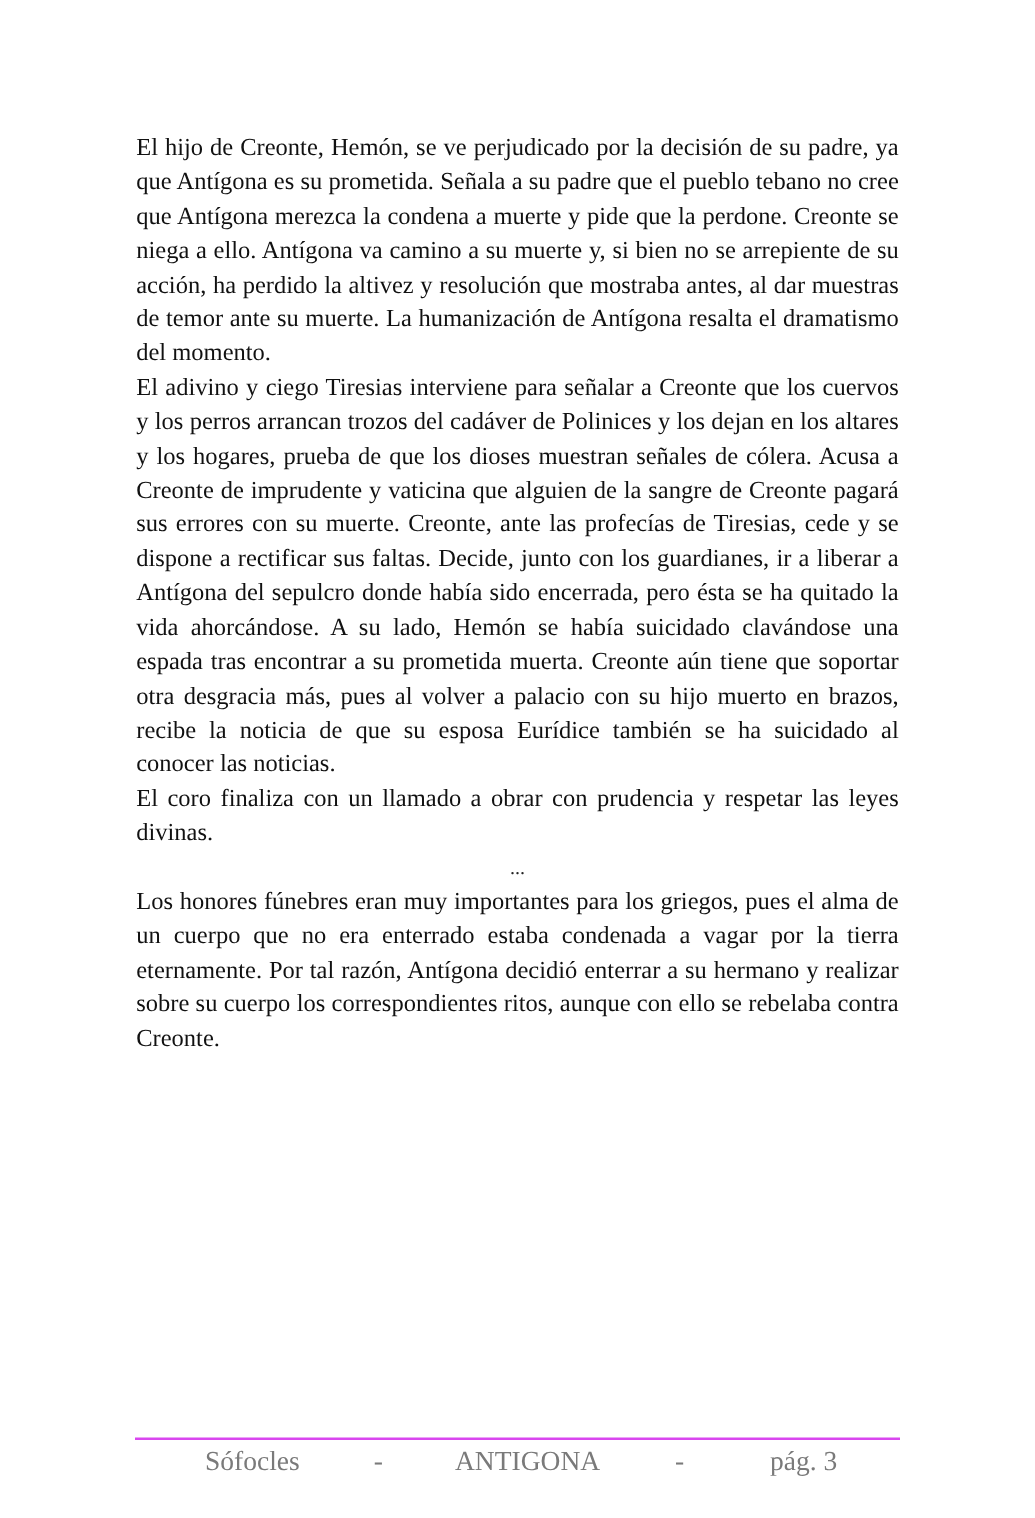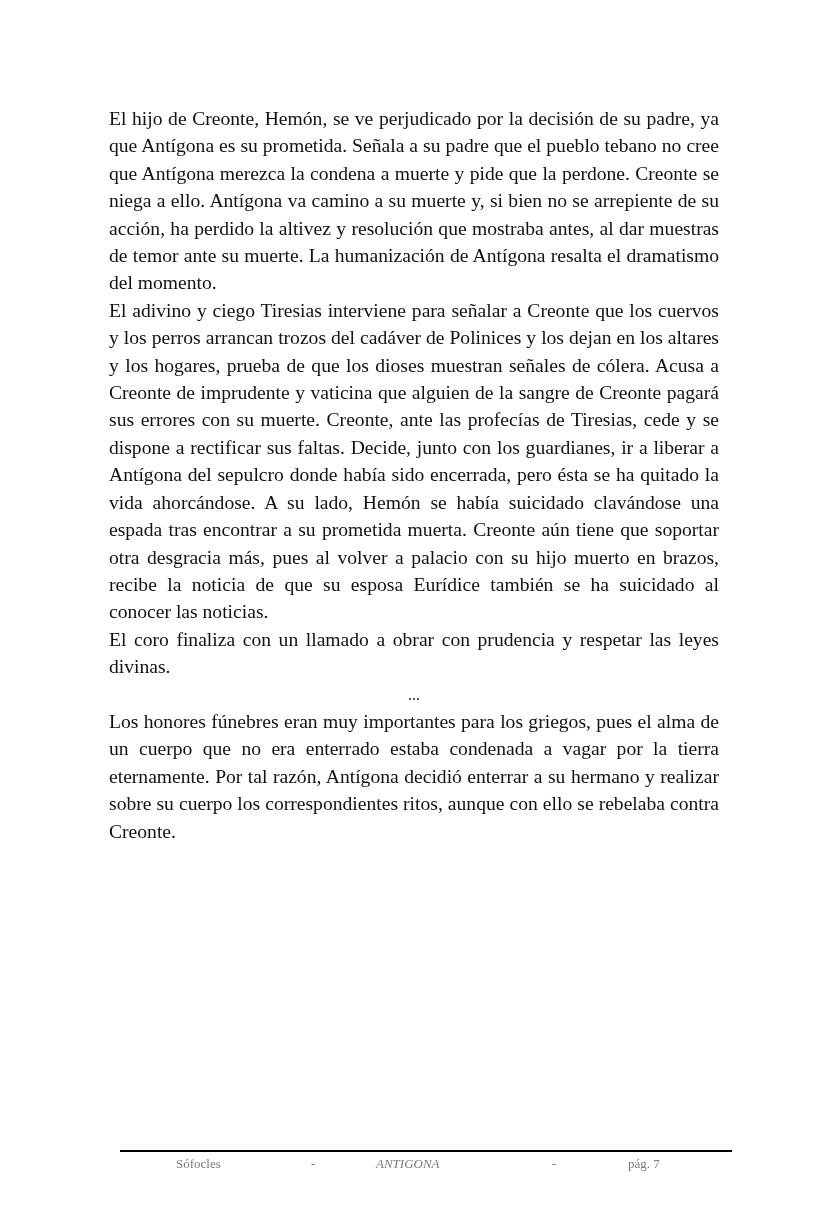--- a/index.html
+++ b/index.html
@@ -31,54 +31,54 @@
     .separator {
       text-align: center;
       margin: 0;
       height: 27.4px;
       line-height: 27.4px;
       font-size: 16px;
       color: #222;
     }
     .footer {
       position: absolute;
-      left: 120px;
+      left: 108px;
       top: 1150px;
       width: 612px;
-      border-top: 2px solid #000000;
-      font-size: 13px;
+      border-top: 2px solid #d946ef;
+      font-size: 22px;
       color: #7a7a7a;
     }
     .footer-row {
       position: relative;
       height: 28px;
     }
     .footer-row span {
       position: absolute;
       top: 4px;
       white-space: nowrap;
     }
     .f-author { left: 56px; }
     .f-dash1 { left: 191px; }
-    .f-title { left: 256px; font-style: italic; }
+    .f-title { left: 256px; }
     .f-dash2 { left: 432px; }
     .f-page { left: 508px; }
   </style>
 </head>
 <body>
 
 <div class="page-body">
   <p class="para">El hijo de Creonte, Hemón, se ve perjudicado por la decisión de su padre, ya que Antígona es su prometida. Señala a su padre que el pue­blo tebano no cree que Antígona merezca la condena a muerte y pide que la perdone. Creonte se niega a ello. Antígona va camino a su muerte y, si bien no se arrepiente de su acción, ha perdido la altivez y resolución que mostraba antes, al dar muestras de temor ante su muer­te. La humanización de Antígona resalta el dramatismo del momento.</p>
   <p class="para">El adivino y ciego Tiresias interviene para señalar a Creonte que los cuervos y los perros arrancan trozos del cadáver de Polinices y los dejan en los altares y los hogares, prueba de que los dioses muestran señales de cólera. Acusa a Creonte de imprudente y vaticina que al­guien de la sangre de Creonte pagará sus errores con su muerte. Creonte, ante las profecías de Tiresias, cede y se dispone a rectificar sus faltas. Decide, junto con los guardianes, ir a liberar a Antígona del sepulcro donde había sido encerrada, pero ésta se ha quitado la vida ahorcándose. A su lado, Hemón se había suicidado clavándose una espada tras encontrar a su prometida muerta. Creonte aún tiene que soportar otra desgracia más, pues al volver a palacio con su hijo muer­to en brazos, recibe la noticia de que su esposa Eurídice también se ha suicidado al conocer las noticias.</p>
   <p class="para">El coro finaliza con un llamado a obrar con prudencia y respetar las leyes divinas.</p>
   <p class="separator">...</p>
   <p class="para">Los honores fúnebres eran muy importantes para los griegos, pues el alma de un cuerpo que no era enterrado estaba condenada a vagar por la tierra eternamente. Por tal razón, Antígona decidió enterrar a su hermano y realizar sobre su cuerpo los correspondientes ritos, aunque con ello se rebelaba contra Creonte.</p>
 </div>
 
 <div class="footer">
   <div class="footer-row">
     <span class="f-author">Sófocles</span>
     <span class="f-dash1">-</span>
     <span class="f-title">ANTIGONA</span>
     <span class="f-dash2">-</span>
-    <span class="f-page">pág. 7</span>
+    <span class="f-page">pág. 3</span>
   </div>
 </div>
 
 </body></html>

